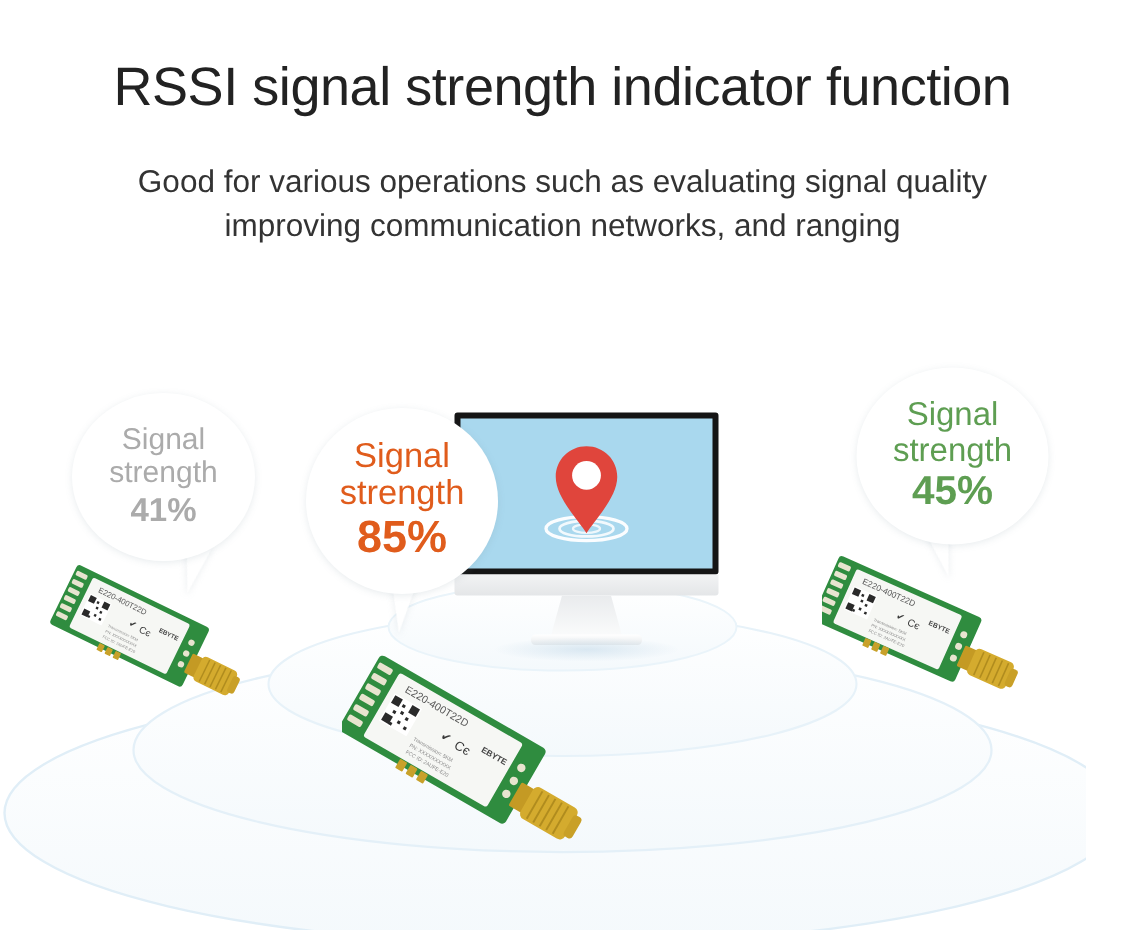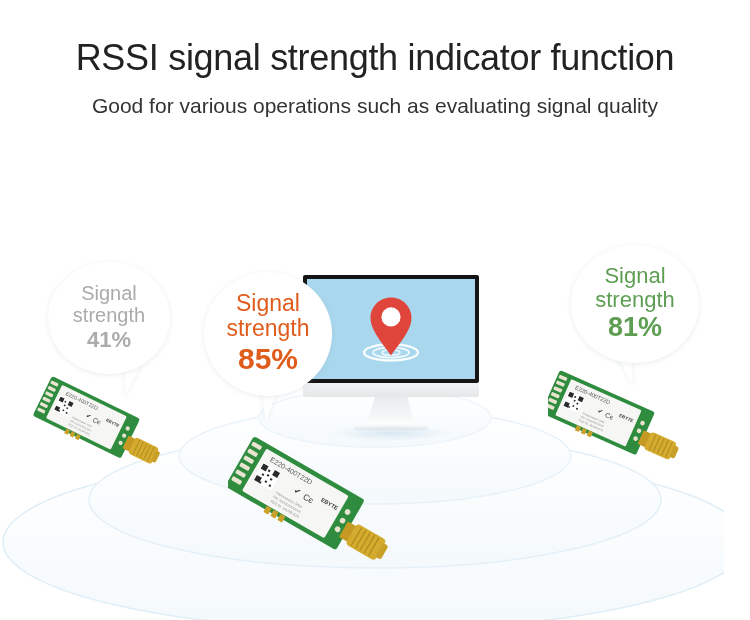--- a/index.html
+++ b/index.html
@@ -30,21 +30,21 @@
   .title {
     margin: 0;
     padding-top: 38px;
     font-size: 36px;
     font-weight: 400;
     color: #222222;
     letter-spacing: -0.3px;
     line-height: 1.12;
   }
   .subtitle {
-    margin: 0 auto;
+    margin: 16px auto;
     padding-top: 14px;
     width: 690px;
     font-size: 21px;
     font-weight: 400;
     color: #333333;
     line-height: 1.38;
   }
 
   
   .ripples {
@@ -219,20 +219,21 @@
 </style>
 </head>
 <body>
 
 <div id="page">
 
   <div class="header">
     <h1 class="title">RSSI signal strength indicator function</h1>
     <p class="subtitle">
       <span>Good for various operations such as evaluating signal quality</span><br>
+      <span>improving communication networks, and ranging</span>
     </p>
   </div>
 
   <svg class="ripples" viewBox="0 0 750 290" preserveAspectRatio="none">
     <defs>
       <linearGradient id="ringFill" x1="0" y1="0" x2="0" y2="1">
         <stop offset="0%" stop-color="#ffffff"></stop>
         <stop offset="100%" stop-color="#f4f9fc"></stop>
       </linearGradient>
     </defs>
@@ -467,17 +468,17 @@
       <span class="bubble-line">strength</span>
       <span class="bubble-pct">85%</span>
     </div>
   </div>
 
   <div class="bubble bubble-right">
     <div class="bubble-tail"></div>
     <div class="bubble-body">
       <span class="bubble-line">Signal</span>
       <span class="bubble-line">strength</span>
-      <span class="bubble-pct">81%</span>
+      <span class="bubble-pct">45%</span>
     </div>
   </div>
 
 </div>
 
 </body></html>

